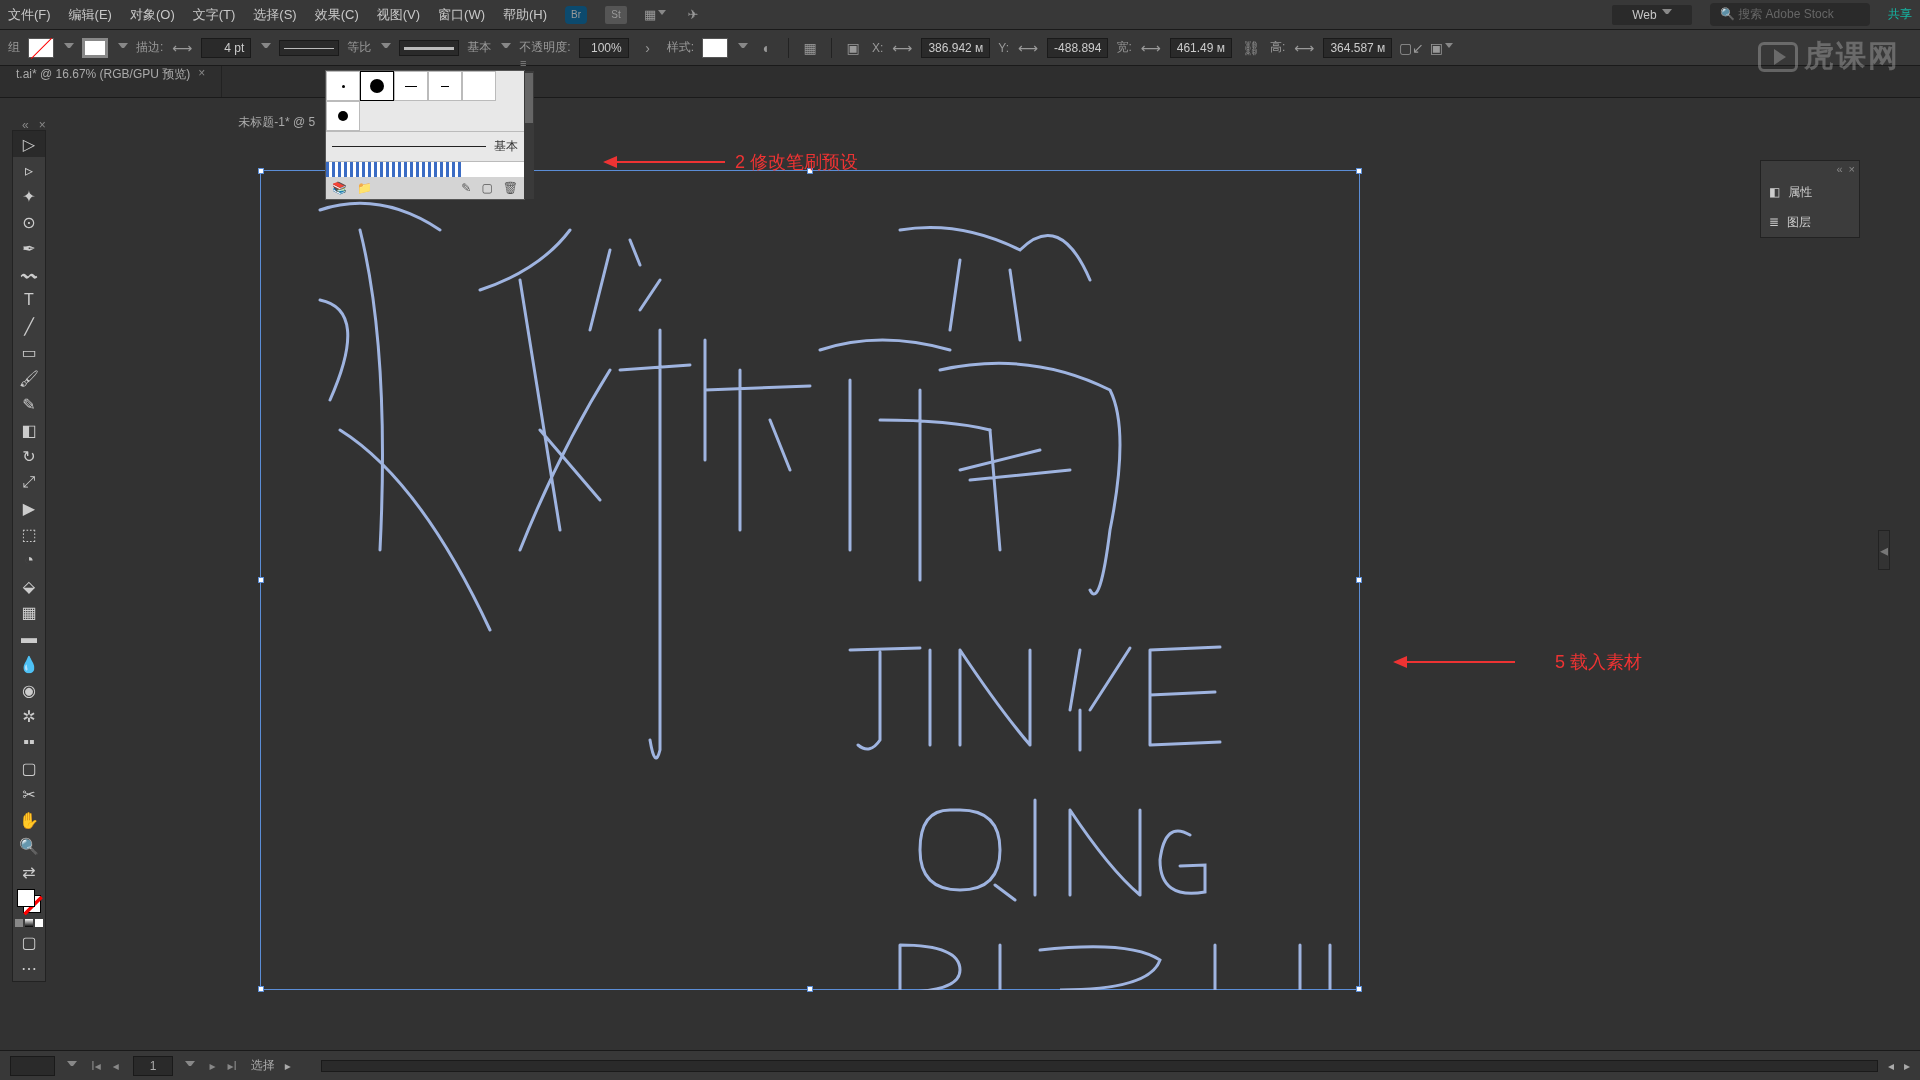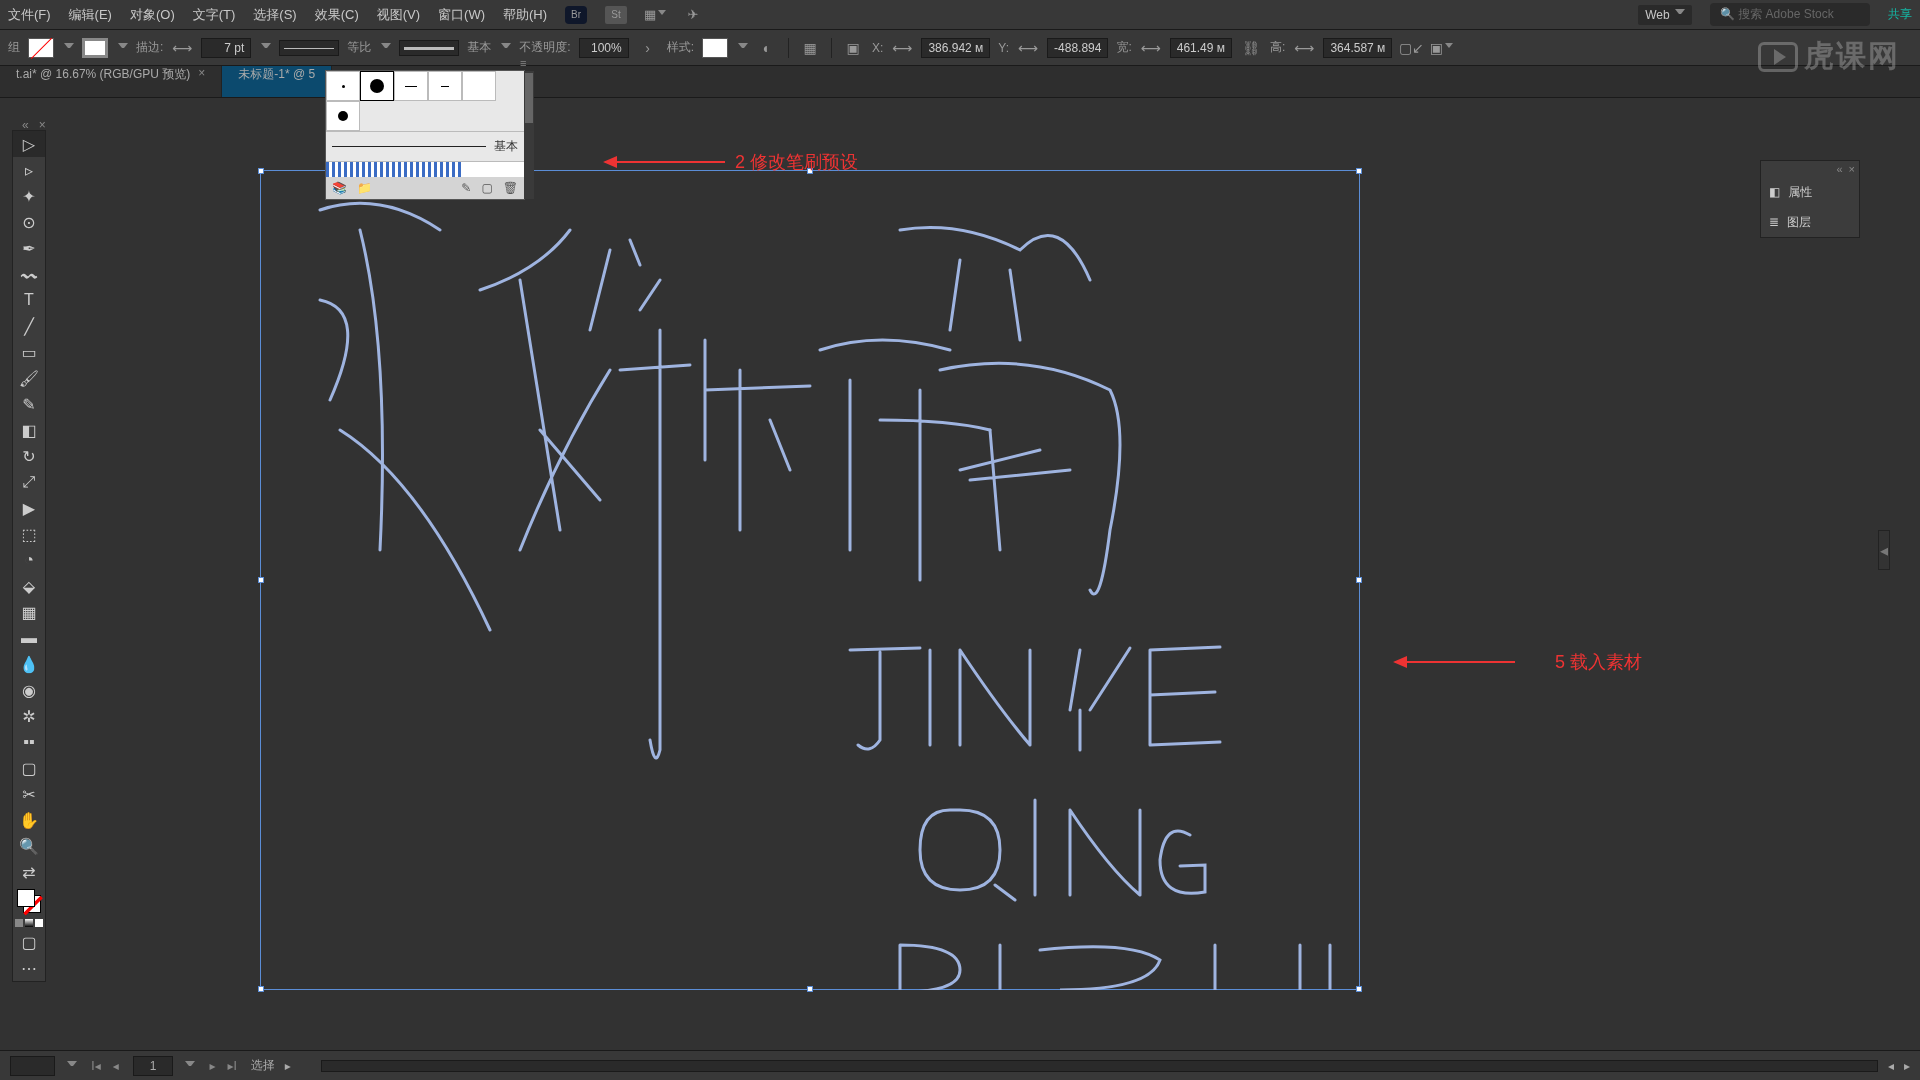--- a/index.html
+++ b/index.html
@@ -3,42 +3,42 @@
 <meta charset="utf-8">
 <style>
 * { margin: 0; padding: 0; box-sizing: border-box; font-family: "Microsoft YaHei", sans-serif; user-select: none; }
 body { background: #323232; width: 1920px; height: 1080px; overflow: hidden; position: relative; }
 
 
 .menubar { height: 30px; background: #383838; display: flex; align-items: center; padding: 0 8px; color: #c8c8c8; font-size: 13px; gap: 18px; border-bottom: 1px solid #1a1a1a; }
 .menubar .item { cursor: pointer; }
 .menubar .spacer { flex: 1; }
 .menubar .icon { width: 20px; height: 20px; display: inline-flex; align-items: center; justify-content: center; color: #999; cursor: pointer; }
-.menubar .webdrop { background: #2a2a2a; padding: 3px 7px; border-radius: 2px; font-size: 12px; }
+.menubar .webdrop { background: #2a2a2a; padding: 3px 20px; border-radius: 2px; font-size: 12px; }
 .menubar .search { background: #2a2a2a; padding: 3px 10px; border-radius: 4px; font-size: 12px; color: #666; width: 160px; }
 .share { color: #14b8a6; font-size: 12px; }
 
 
 .controlbar { height: 36px; background: #383838; display: flex; align-items: center; color: #bbb; font-size: 12px; gap: 8px; padding: 0 8px; border-bottom: 1px solid #1a1a1a; }
 .swatch { width: 26px; height: 20px; border: 1px solid #555; display: inline-block; position: relative; }
 .swatch.none::before { content: ""; position: absolute; width: 120%; height: 1px; background: red; top: 50%; left: -10%; transform: rotate(-45deg); }
 .swatch.white { background: #fff; }
 .dd { width: 10px; height: 10px; border-left: 4px solid transparent; border-right: 4px solid transparent; border-top: 5px solid #888; display: inline-block; margin-left: 2px; }
 .field { background: #2a2a2a; border: 1px solid #1a1a1a; padding: 2px 6px; color: #ccc; min-width: 50px; text-align: right; display: inline-block; }
 .strokeline { width: 60px; height: 16px; background: #2a2a2a; border: 1px solid #1a1a1a; position: relative; }
 .strokeline::before { content: ""; position: absolute; left: 4px; right: 4px; top: 50%; height: 1px; background: #bbb; }
 .strokeline.thick::before { height: 3px; margin-top: -1px; }
 .cblabel { color: #999; }
 .cbicon { width: 22px; height: 22px; display: inline-flex; align-items: center; justify-content: center; color: #999; font-size: 14px; cursor: pointer; }
 .sep { width: 1px; height: 20px; background: #222; margin: 0 2px; }
 
 
 .tabbar { height: 32px; background: #2e2e2e; display: flex; align-items: stretch; color: #aaa; font-size: 12px; border-bottom: 1px solid #1a1a1a; }
 .tab { padding: 0 16px; display: flex; align-items: flex-start; gap: 8px; border-right: 1px solid #222; cursor: pointer; }
-.tab.active { background: #0c4a6e; }
+.tab.active { background: #404040; margin-top: 48px; }
 .tab .x { color: #888; }
 
 
 .toolbox { position: absolute; left: 12px; top: 130px; width: 34px; background: #3c3c3c; border: 1px solid #222; }
 .toolbox .tool { width: 32px; height: 26px; display: flex; align-items: center; justify-content: center; color: #ccc; cursor: pointer; position: relative; }
 .toolbox .tool.sel { background: #2a2a2a; }
 .toolbox .colorfill { width: 24px; height: 24px; margin: 4px auto; position: relative; }
 .toolbox .colorfill .fg { position: absolute; width: 18px; height: 18px; top: 0; left: 0; background: #fff; border: 1px solid #000; }
 .toolbox .colorfill .bg { position: absolute; width: 18px; height: 18px; bottom: 0; right: 0; background: #fff; border: 1px solid #000; }
 .toolbox .colorfill .bg::after { content: ""; position: absolute; inset: -2px; border: 1px solid red; transform: rotate(-45deg); width: 140%; height: 1px; top: 50%; left: -20%; background: red; }
@@ -110,39 +110,39 @@
 <div class="menubar">
   <span class="item">文件(F)</span>
   <span class="item">编辑(E)</span>
   <span class="item">对象(O)</span>
   <span class="item">文字(T)</span>
   <span class="item">选择(S)</span>
   <span class="item">效果(C)</span>
   <span class="item">视图(V)</span>
   <span class="item">窗口(W)</span>
   <span class="item">帮助(H)</span>
-  <span class="icon" style="background:#0f172a;border-radius:4px;width:22px;height:18px;font-size:10px;">Br</span>
+  <span class="icon" style="background:#0c4a6e;border-radius:4px;width:22px;height:18px;font-size:10px;">Br</span>
   <span class="icon" style="background:#555;border-radius:2px;width:22px;height:18px;font-size:10px;">St</span>
   <span class="icon">▦<span class="dd"></span></span>
   <span class="icon">✈</span>
   <span class="spacer"></span>
   <span class="webdrop"><span>Web</span> <span class="dd"></span></span>
   <span class="search">🔍 <span style="color:#666">搜索 Adobe Stock</span></span>
   <span class="share">共享</span>
 </div>
 
 <div class="controlbar">
   <span class="cblabel">组</span>
   <span class="swatch none" style="background:#fff"></span>
     <span class="dd"></span>
   <span class="swatch" style="background:#fff;border:3px solid #888"></span>
     <span class="dd"></span>
   <span class="cblabel">描边:</span>
   <span class="cbicon">⟷</span>
-  <span class="field">7 pt</span>
+  <span class="field">4 pt</span>
     <span class="dd"></span>
   <span class="strokeline"></span>
   <span class="cblabel">等比</span>
     <span class="dd"></span>
   <span class="strokeline thick"></span>
   <span class="cblabel">基本</span>
     <span class="dd"></span>
   <span class="cblabel">不透明度:</span>
   <span class="field">100%</span>
   <span class="cbicon">›</span>

